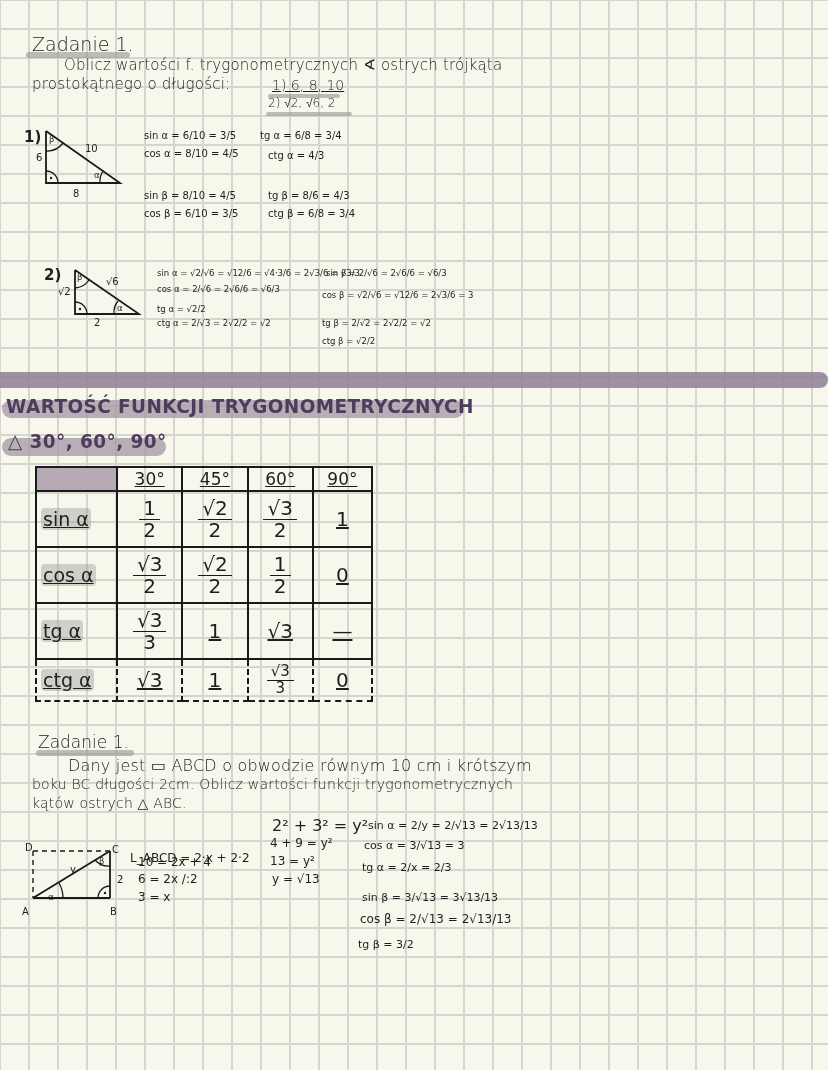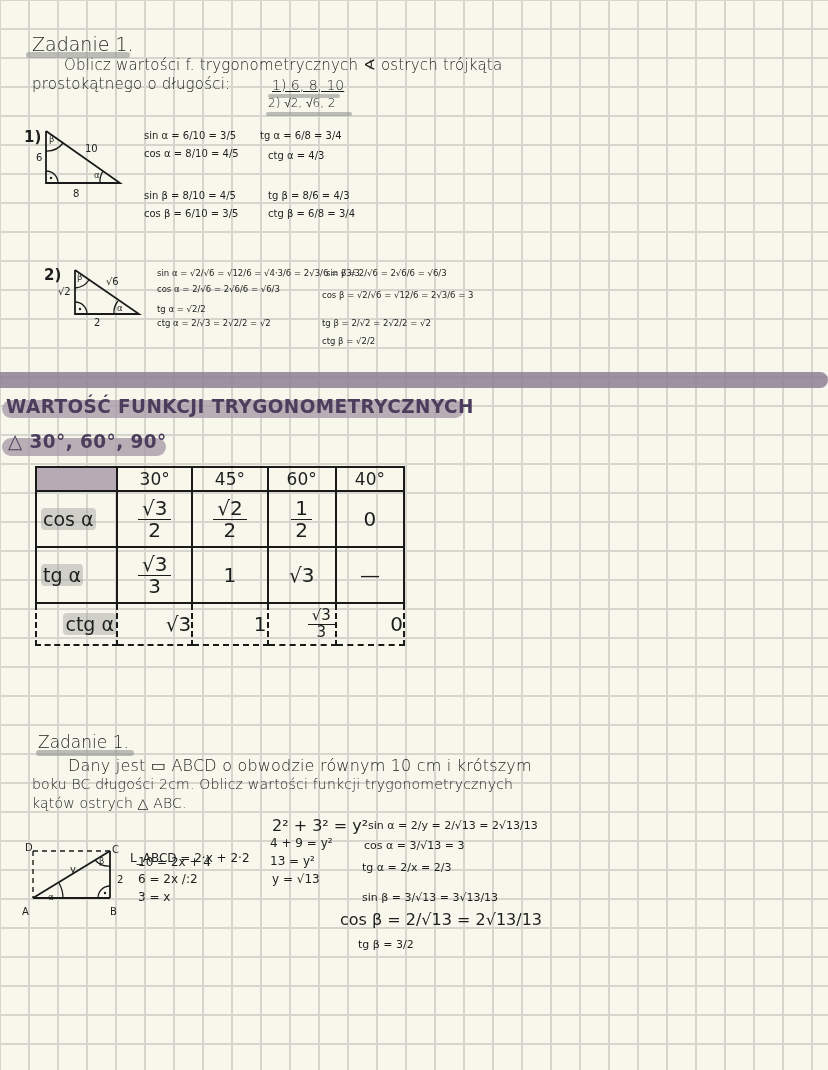--- a/index.html
+++ b/index.html
@@ -20,25 +20,25 @@
     .title { font-size:19px; }
     .body-text { font-size:15px; letter-spacing:0.2px; }
     .small { font-size:10px; line-height:15px; }
     .tiny { font-size:8.5px; line-height:11px; }
     .band { position:absolute; left:0; width:828px; top:372px; height:16px; background:#8d7f95; opacity:0.85; border-radius:0 8px 8px 0; }
     .heading {
       position:absolute; font-family:"DejaVu Sans", sans-serif; font-weight:bold; color:#4c3d5c;
       font-size:20px; letter-spacing:0.5px; transform:scaleX(0.92); transform-origin:left;
     }
     .heading-bg { position:absolute; background:#a79ba9; border-radius:10px; opacity:0.8; }
-    table.trig { position:absolute; left:35px; top:466px; border-collapse:collapse; width:370px; }
+    table.trig { position:absolute; left:35px; top:466px; border-collapse:collapse; width:338px;text-decoration:underline; }
     table.trig td { border:2.5px solid #1a1a1a; text-align:center; font-size:20px; padding:0; }
     table.trig tr.hdr td { height:22px; font-size:17px; }
     table.trig tr.row td { height:54px; }
-    table.trig tr.dashed td { border-style:dashed; height:40px;text-align:right; }
+    table.trig tr.dashed td { border-style:dashed; height:40px; }
     table.trig td.corner { background:#b8aab5; }
     table.trig td.rowlabel { text-align:left; padding-left:4px; font-size:19px; width:75px; }
     table.trig td.rowlabel span { background:rgba(160,160,160,0.45); border-radius:4px; padding:0 2px; }
     .frac { display:inline-flex; flex-direction:column; align-items:center; line-height:1.05; vertical-align:middle; }
     .frac .num { border-bottom:1.5px solid #1a1a1a; padding:0 4px; }
     .frac .den { padding:0 4px; }
     svg { position:absolute; overflow:visible; }
   </style>
 </head>
 <body>
@@ -104,21 +104,37 @@
 <div class="heading-bg" style="left:2px;top:438px;width:164px;height:18px;"></div>
 <div class="heading" style="left:8px;top:429px;">△ 30°, 60°, 90°</div>
 
 <table class="trig">
   <tbody>
       <tr class="hdr">
     <td class="corner"></td>
     <td>30°</td>
     <td>45°</td>
     <td>60°</td>
-    <td>40°</td>
+    <td>90°</td>
+  </tr>
+  <tr class="row">
+    <td class="rowlabel"><span>sin α</span></td>
+    <td><span class="frac">
+            <span class="num">1</span>
+            <span class="den">2</span>
+          </span></td>
+    <td><span class="frac">
+            <span class="num">√2</span>
+            <span class="den">2</span>
+          </span></td>
+    <td><span class="frac">
+            <span class="num">√3</span>
+            <span class="den">2</span>
+          </span></td>
+    <td>1</td>
   </tr>
   <tr class="row">
     <td class="rowlabel"><span>cos α</span></td>
     <td><span class="frac">
             <span class="num">√3</span>
             <span class="den">2</span>
           </span></td>
     <td><span class="frac">
             <span class="num">√2</span>
             <span class="den">2</span>
@@ -185,14 +201,14 @@
 
 <div class="abs small" style="left:272px;top:818px;font-size:16px;">2² + 3² = y²</div>
 <div class="abs small" style="left:270px;top:836px;font-size:12px;">4 + 9 = y²</div>
 <div class="abs small" style="left:270px;top:854px;font-size:12px;">13 = y²</div>
 <div class="abs small" style="left:272px;top:872px;font-size:12px;">y = √13</div>
 
 <div class="abs small" style="left:368px;top:818px;font-size:11px;">sin α = 2/y = 2/√13 = 2√13/13</div>
 <div class="abs small" style="left:364px;top:838px;font-size:11px;">cos α = 3/√13 = 3</div>
 <div class="abs small" style="left:362px;top:860px;font-size:11px;">tg α = 2/x = 2/3</div>
 <div class="abs small" style="left:362px;top:890px;font-size:11px;">sin β = 3/√13 = 3√13/13</div>
-<div class="abs small" style="left:340px;top:912px;font-size:16px;">cos β = 2/√13 = 2√13/13</div>
+<div class="abs small" style="left:360px;top:912px;font-size:12px;">cos β = 2/√13 = 2√13/13</div>
 <div class="abs small" style="left:358px;top:937px;font-size:11px;">tg β = 3/2</div>
 
 </body></html>

